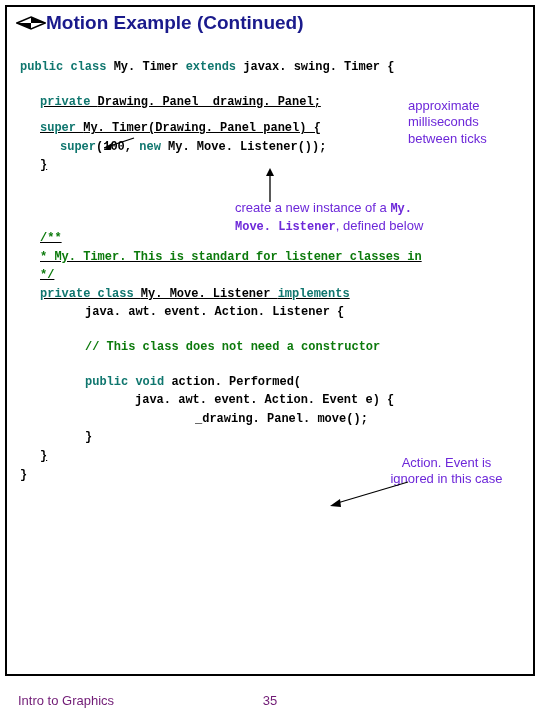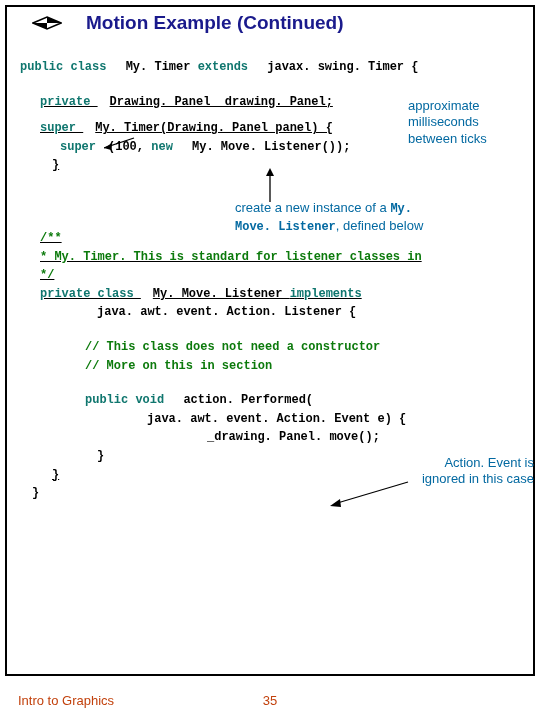--- a/index.html
+++ b/index.html
@@ -10,69 +10,69 @@
     font-family: Arial, Helvetica, sans-serif;
     position: relative;
   }
   .slide-border {
     position: absolute;
     top: 5px; left: 5px; right: 5px; bottom: 44px;
     border: 2px solid #000;
   }
   .header {
     position: absolute;
-    top: 12px; left: 32px;
+    top: 12px; left: 16px;
     display: flex;
     align-items: center;
-    gap: 24px;
+    gap: 0;
   }
   .diamond-icon {
     width: 30px; height: 14px;
     display: inline-block;
   }
   .title {
     color: #1a1a8c;
     font-size: 19px;
     font-weight: bold;
   }
   .content {
     position: absolute;
     top: 58px; left: 20px; right: 15px;
     font-family: "Courier New", monospace;
     font-size: 12px;
     font-weight: bold;
     line-height: 1.55;
   }
   .kw { color: #0f766e; }
   .grn { color: #0c7a0c; }
-  .blk { color: #000; margin-left: 12px; }
+  .blk { color: #000; }
   .annot {
     font-family: Arial, sans-serif;
     font-weight: normal;
-    color: #0369a1;
+    color: #6d28d9;
     font-size: 13px;
     position: absolute;
   }
   .annot1 { top: 98px; right: 22px; width: 110px; line-height: 1.25; }
   .annot2 { top: 200px; left: 235px; width: 200px; line-height: 1.3; }
   .annot2 .mono { font-family: "Courier New", monospace; font-weight: bold; font-size: 12px; }
-  .annot3 { top: 455px; right: 6px; width: 115px; line-height: 1.25; text-align: right; }
+  .annot3 { top: 455px; right: 36px; width: 115px; line-height: 1.25; text-align: center; }
   .arrow {
     position: absolute;
     pointer-events: none;
   }
   .footer {
     position: absolute;
     bottom: 12px; left: 0; right: 0;
     display: flex;
     justify-content: space-between;
     align-items: center;
     padding: 0 18px;
     font-size: 13px;
-    color: #c2410c;
+    color: #701a75;
   }
   .foot-arrow {
     display: inline-block;
     color: #9a7a4a;
     margin-right: 4px;
   }
   .pagenum { position: absolute; left: 50%; transform: translateX(-50%); }
   .block { margin: 0; white-space: pre; }
   .ind1 { margin-left: 20px; text-decoration: underline; }
   .ind2 { margin-left: 40px; }
@@ -106,21 +106,20 @@
   <div class="block ind2"><span class="kw">super</span><span class="blk">(100, </span><span class="kw">new </span><span class="blk">My. Move. Listener());</span></div>
   <div class="block ind1"><span class="blk">}</span></div>
   <div class="spacer" style="height:54px"></div>
   <div class="block ind1"><span class="grn">/**</span></div>
   <div class="block ind1"><span class="grn">* My. Timer. This is standard for listener classes in</span></div>
   <div class="block ind1"><span class="grn">*/</span></div>
   <div class="block ind1"><span class="kw">private class </span><span class="blk">My. Move. Listener </span><span class="kw">implements</span></div>
   <div class="block ind3"><span class="blk">java. awt. event. Action. Listener {</span></div>
   <div class="spacer2"></div>
   <div class="block ind3"><span class="grn">// This class does not need a constructor</span></div>
-  <div class="block ind3"><span class="grn">// More on this in section</span></div>
   <div class="spacer2"></div>
   <div class="block ind3"><span class="kw">public void </span><span class="blk">action. Performed(</span></div>
   <div class="block ind5"><span class="blk">java. awt. event. Action. Event e) {</span></div>
   <div class="block" style="margin-left:175px"><span class="blk">_drawing. Panel. move();</span></div>
   <div class="block ind3"><span class="blk">}</span></div>
   <div class="block ind1"><span class="blk">}</span></div>
   <div class="block"><span class="blk">}</span></div>
 </div>
 
 <div class="annot annot1"><span>approximate milliseconds between ticks</span></div>

